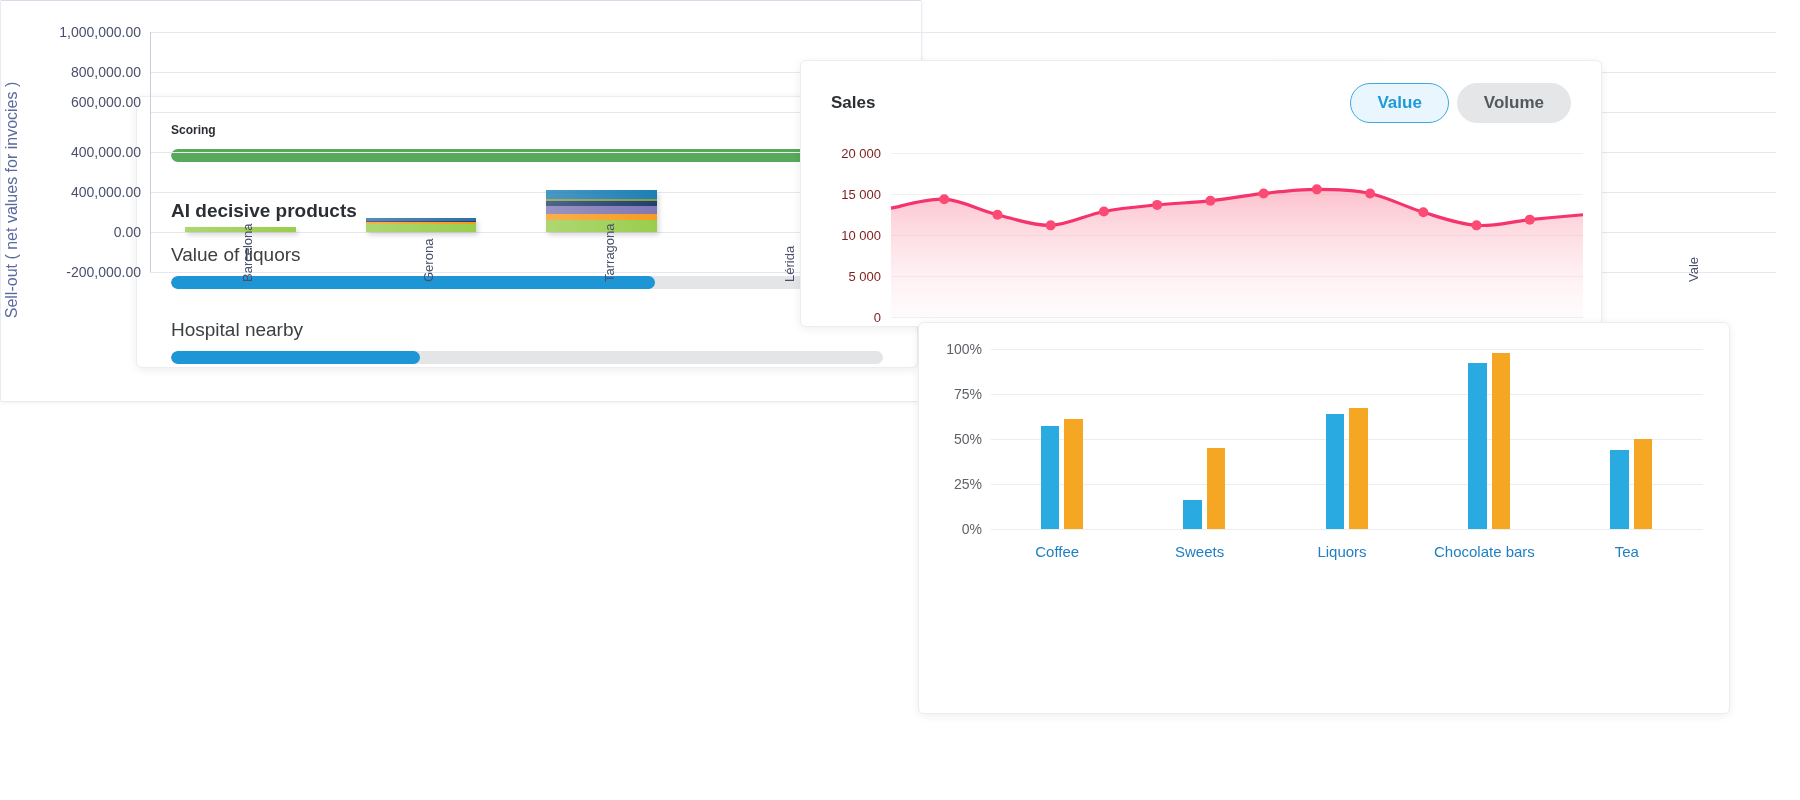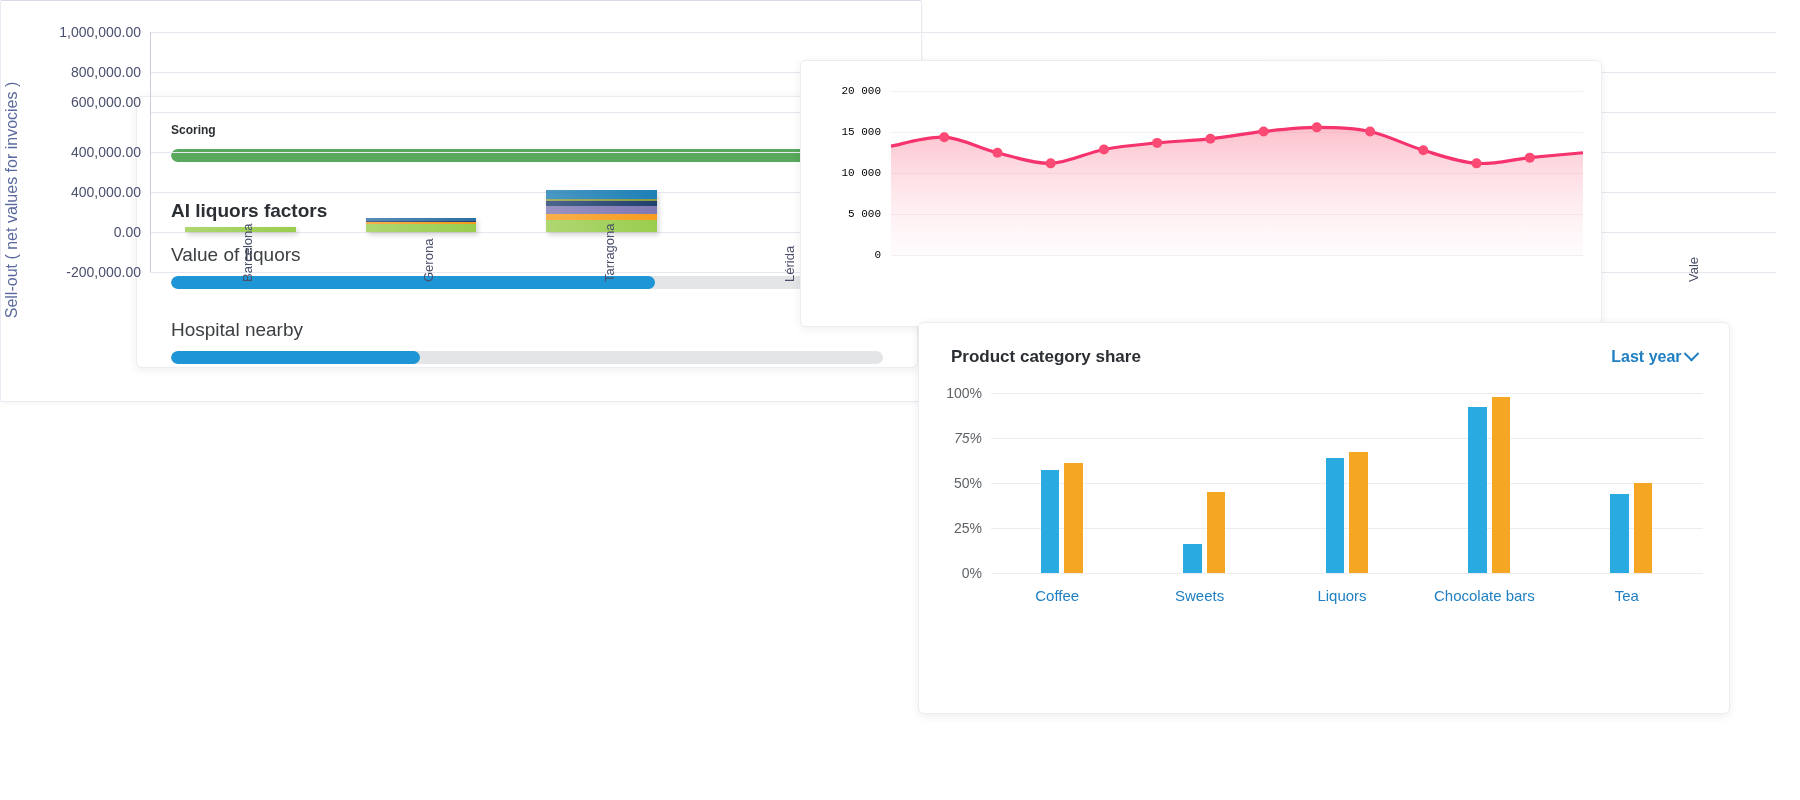--- a/index.html
+++ b/index.html
@@ -31,22 +31,22 @@
 
   
   #sales-card{ left:800px; top:60px; width:800px; height:265px; }
   .sales-head{ display:flex; align-items:center; justify-content:space-between; padding:22px 30px 0 30px; }
   .sales-title{ font-size:17px; font-weight:bold; color:#2b2f33; }
   .seg{ display:flex; gap:8px; }
   .seg-btn{ font-size:17px; font-weight:bold; padding:9px 26px; border-radius:22px; cursor:pointer; }
   .seg-on{ color:#1e9ad6; background:#eaf6fd; border:1.5px solid #3fa9e0; }
   .seg-off{ color:#53585c; background:#e4e6e8; border:1.5px solid #e4e6e8; }
   .sales-plot{ position:relative; margin:14px 0 0 0; height:180px; }
-  .ylab{ position:absolute; right:100%; transform:translateY(-50%); font-size:11px; color:#000000;
-         white-space:nowrap; padding-right:10px;font-family:Liberation Mono, monospace; }
+  .ylab{ position:absolute; right:100%; transform:translateY(-50%); font-size:13px; color:#7f1d1d;
+         white-space:nowrap; padding-right:10px; }
   .gridline{ position:absolute; left:0; right:0; height:1px; background:#f0f0f1; }
 
   
   #sellout-card{ left:60px; top:400px; width:920px; height:400px; background:#fff;
                  border:1px solid #e9eaf2; border-top:1px solid #d9dbe8;
                  box-shadow:0 1px 4px rgba(0,0,0,.05); border-radius:2px; }
   #sellout-title{ position:absolute; left:0; right:0; top:-18px; text-align:center;
                   font-size:17px; color:#4a4f6b; }
   #sellout-ytitle{ position:absolute; left:12px; top:200px; transform:translate(-50%,-50%) rotate(-90deg);
                    font-size:16px; color:#5b6a9e; white-space:nowrap; }
@@ -78,21 +78,21 @@
 </style>
 </head>
 <body>
 
 <div class="card" id="scoring-card">
   <div class="sc-inner">
     <div class="sc-label">Scoring</div>
     <div class="track">
       <div class="fill" id="score-fill" style="width: 100%; background: rgb(88, 169, 91);"></div>
     </div>
-    <div class="sc-section">AI liquors factors</div>
+    <div class="sc-section">AI decisive products</div>
     <div>
       <div class="sc-sub">Value of liquors</div>
       <div class="track">
         <div class="fill" id="factor0-fill" style="width: 68%; background: rgb(30, 149, 212);"></div>
       </div>
     </div>
     <div class="gap"></div>
     <div>
       <div class="sc-sub">Hospital nearby</div>
       <div class="track">
@@ -164,20 +164,27 @@
       <div class="so-xlab" style="left: 38.8889%; top: 4px;">Lérida</div>
       <div class="so-xlab" style="left: 50%; top: 4px;">Zaragoza</div>
       <div class="so-xlab" style="left: 61.1111%; top: 4px;">Huesca</div>
       <div class="so-xlab" style="left: 72.2222%; top: 4px;">Teruel</div>
       <div class="so-xlab" style="left: 83.3333%; top: 4px;">Caste</div>
       <div class="so-xlab" style="left: 94.4444%; top: 4px;">Vale</div>
     </div>
 </div>
 
 <div class="card" id="sales-card">
+  <div class="sales-head">
+    <div class="sales-title">Sales</div>
+    <div class="seg">
+      <div class="seg-btn seg-on">Value</div>
+      <div class="seg-btn seg-off">Volume</div>
+    </div>
+  </div>
   <div class="sales-plot" id="sales-plot" style="margin-left:90px;margin-right:18px;">
       <div class="gridline" style="top: 180px;"></div>
       <div class="ylab" style="top: 180px;">0</div>
       <div class="gridline" style="top: 139.091px;"></div>
       <div class="ylab" style="top: 139.091px;">5 000</div>
       <div class="gridline" style="top: 98.1818px;"></div>
       <div class="ylab" style="top: 98.1818px;">10 000</div>
       <div class="gridline" style="top: 57.2727px;"></div>
       <div class="ylab" style="top: 57.2727px;">15 000</div>
       <div class="gridline" style="top: 16.3636px;"></div>
@@ -201,36 +208,29 @@
         <circle cx="424.61538461538464" cy="52.36363636363636" r="5" fill="#FB4A74"></circle>
         <circle cx="477.69230769230774" cy="56.45454545454545" r="5" fill="#FB4A74"></circle>
         <circle cx="530.7692307692308" cy="75.27272727272728" r="5" fill="#FB4A74"></circle>
         <circle cx="583.8461538461539" cy="88.36363636363637" r="5" fill="#FB4A74"></circle>
         <circle cx="636.9230769230769" cy="82.63636363636364" r="5" fill="#FB4A74"></circle>
       </svg>
     </div>
 </div>
 
 <div class="card" id="pcs-card">
-  <div class="pcs-head">
-    <div class="pcs-title">Product category share</div>
-    <div class="pcs-drop">
-      <span>Last year</span>
-      <span class="chev"></span>
-    </div>
-  </div>
   <div class="pcs-plot" id="pcs-plot" style="margin-left:72px;margin-right:26px;">
       <div class="pcs-grid" style="top: 180px;"></div>
       <div class="pcs-ylab" style="top: 180px;">0%</div>
       <div class="pcs-grid" style="top: 135px;"></div>
       <div class="pcs-ylab" style="top: 135px;">25%</div>
       <div class="pcs-grid" style="top: 90px;"></div>
       <div class="pcs-ylab" style="top: 90px;">50%</div>
       <div class="pcs-grid" style="top: 45px;"></div>
-      <div class="pcs-ylab" style="top: 45px; font-style: italic;">75%</div>
+      <div class="pcs-ylab" style="top: 45px;">75%</div>
       <div class="pcs-grid" style="top: 0px;"></div>
       <div class="pcs-ylab" style="top: 0px;">100%</div>
       <div class="pcs-bar" style="left: 7%; width: 2.6%; height: 102.6px; background: rgb(41, 171, 226);"></div>
       <div class="pcs-bar" style="left: 10.3%; width: 2.6%; height: 109.8px; background: rgb(245, 166, 35);"></div>
       <div class="pcs-cat" style="left: 9.3%;">Coffee</div>
       <div class="pcs-bar" style="left: 27%; width: 2.6%; height: 28.8px; background: rgb(41, 171, 226);"></div>
       <div class="pcs-bar" style="left: 30.3%; width: 2.6%; height: 81px; background: rgb(245, 166, 35);"></div>
       <div class="pcs-cat" style="left: 29.3%;">Sweets</div>
       <div class="pcs-bar" style="left: 47%; width: 2.6%; height: 115.2px; background: rgb(41, 171, 226);"></div>
       <div class="pcs-bar" style="left: 50.3%; width: 2.6%; height: 120.6px; background: rgb(245, 166, 35);"></div>

